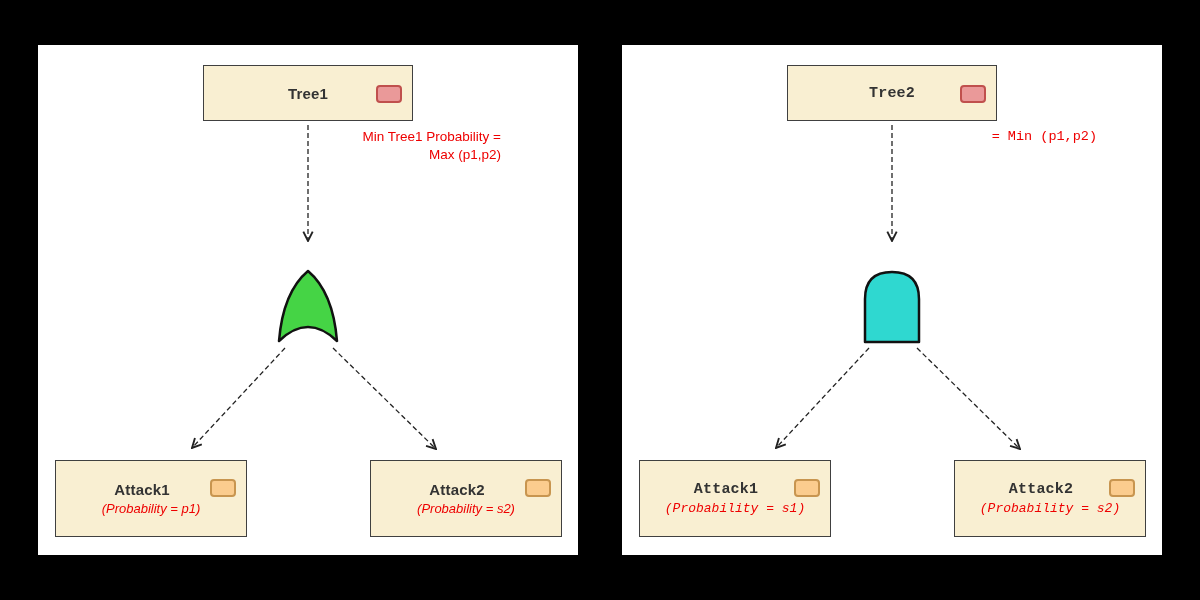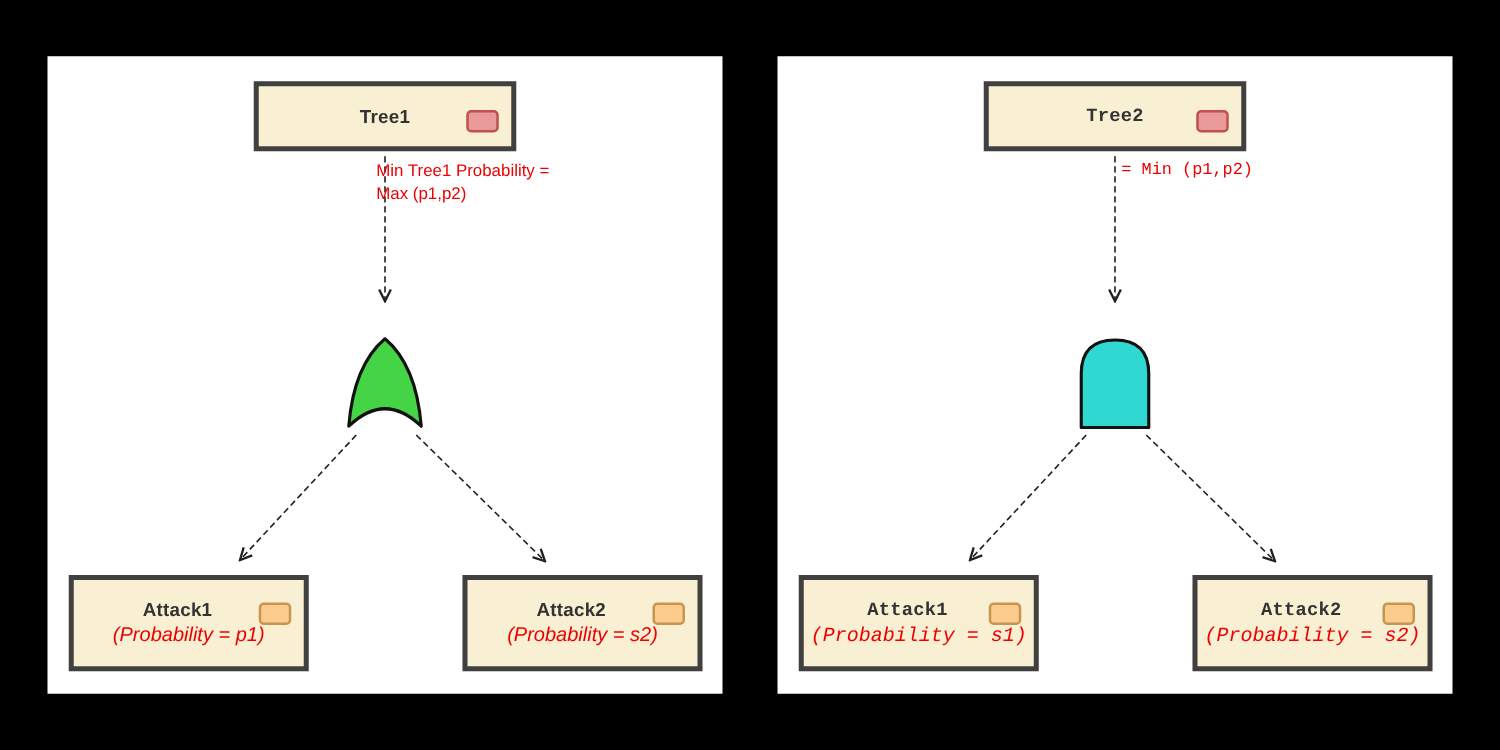--- a/index.html
+++ b/index.html
@@ -19,21 +19,21 @@
   .panel-left{left:38px;}
   .panel-right{left:622px;font-family:Liberation Mono, monospace;}
 
   .connectors{
     position:absolute;left:0;top:0;width:540px;height:510px;
   }
 
   .node{
     position:absolute;
     background:#f9efd2;
-    border:4px solid #404040;
+    border:1px solid #404040;
     box-sizing:border-box;
     color:#333333;
   }
   .node .node-label{
     font-weight:bold;
     font-size:15px;
     color:#333333;
     letter-spacing:0.2px;
   }
   .root-node{
@@ -61,28 +61,28 @@
   .attack-node .nicon{
     right:10px;top:18px;
     background:#fbcc8e;
     border:2px solid #c8954f;
   }
   .attack-node .node-label{
     padding-right:18px;
   }
   .prob-label{
     font-style:italic;
-    font-size:16px;
+    font-size:13px;
     color:#ee0000;
   }
   .annotation{
     position:absolute;
     top:83px;
     width:200px;
-    text-align:left;
+    text-align:right;
     font-size:13.5px;
     line-height:18px;
     color:#ee0000;
   }
   .panel-left .annotation{left:263px;}
   .panel-right .annotation{left:275px;}
 
   .dashed-edge{
     stroke:#222222;
     stroke-width:1.3;

